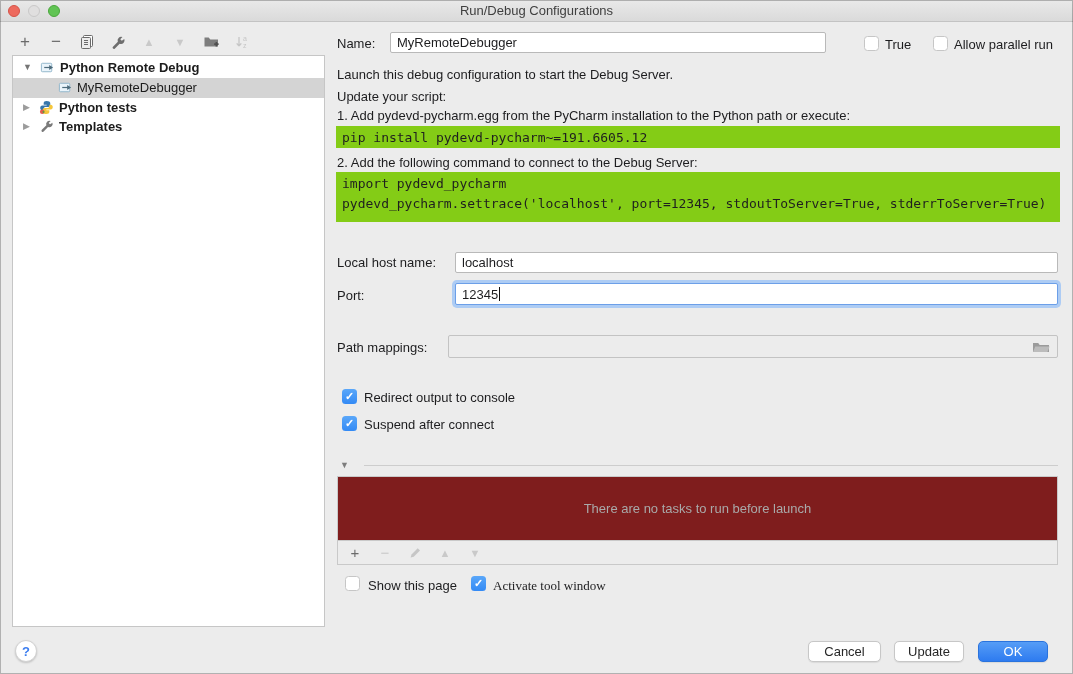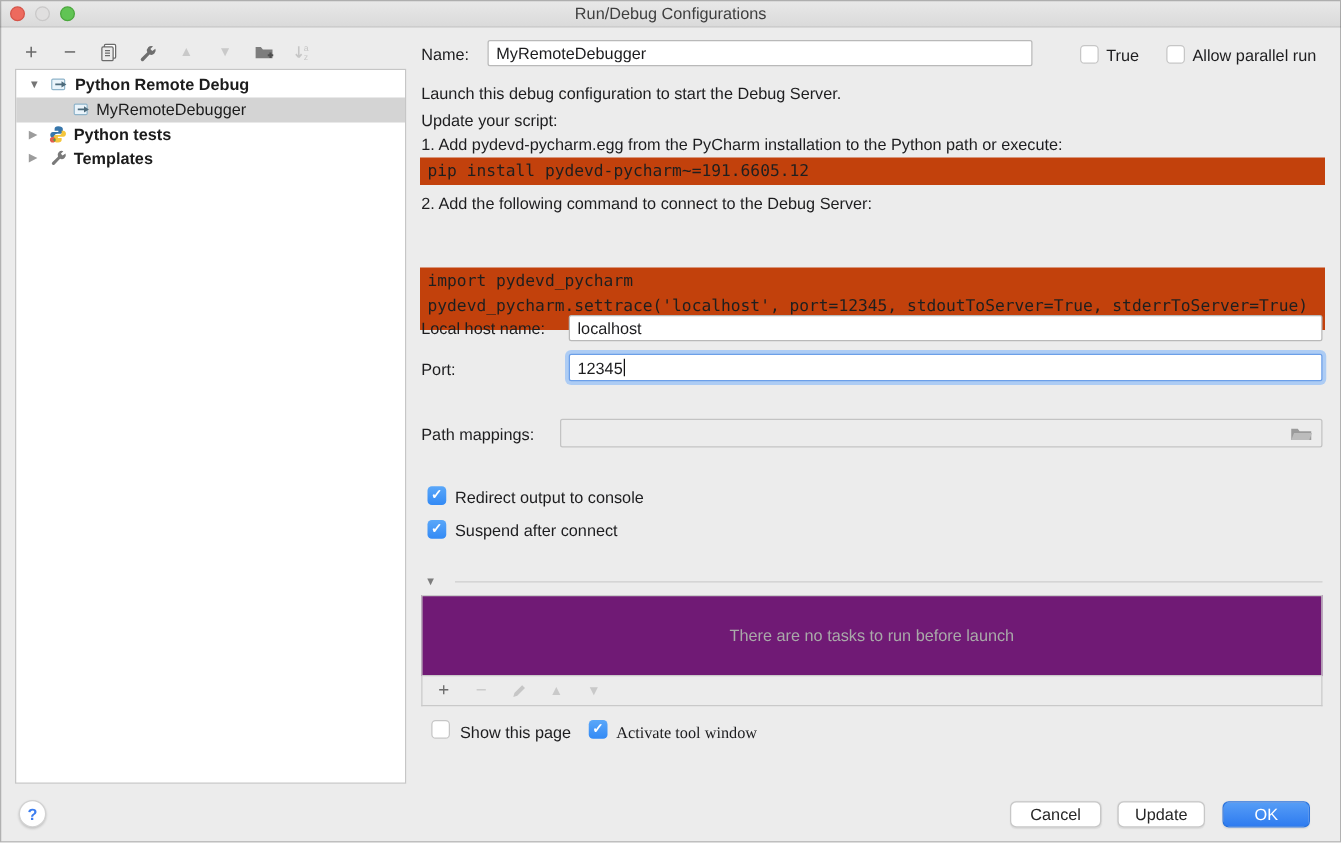--- a/index.html
+++ b/index.html
@@ -56,40 +56,40 @@
     position:absolute; background:#fff; border:1px solid #b9b9b9; border-radius:2px;
     font-size:13px; color:#1d1d1f; padding:0 6px;
     display:flex; align-items:center;
   }
   input.field { display:block; line-height:19px; font-family:"Liberation Sans", sans-serif; outline:none; }
   .field.focused { border:1px solid #6c9fe8; box-shadow:0 0 0 3px #adccf4; }
   .field.disabled { background:transparent; border:1px solid #c3c3c3; }
   .caret-bar { width:1px; height:14px; background:#111; margin-left:1px; }
 
   .code {
-    position:absolute; left:336px; width:724px; background:#c2410c;
+    position:absolute; left:336px; width:724px; background:#84cc16;
     font-family:"DejaVu Sans Mono", monospace; font-size:13px; color:#1f1f1f;
     padding:2px 6px; line-height:20px; white-space:pre;
   }
 
   
   .cb { position:absolute; width:15px; height:15px; border-radius:3.5px;
         display:flex; align-items:center; justify-content:center; }
   .cb.off { background:#fff; border:1px solid #c6c6c6; }
   .cb.on  { background:linear-gradient(#5aa7f9,#338af5); color:#fff;
             font-size:11px; font-weight:bold; line-height:15px; }
 
   
   .bl-header { position:absolute; left:340px; top:457px; width:718px; height:16px;
                display:flex; align-items:center; }
   .bl-header .tri { font-size:9px; color:#7d7d7d; margin-right:7px; }
   .bl-header .rule { flex:1; height:1px; background:#cdcdcd; margin-left:8px; }
 
   .tasks-panel { position:absolute; left:337px; top:476px; width:721px; height:65px;
-                 background:#701a75; border:1px solid #c9c9c9;
+                 background:#7f1d1d; border:1px solid #c9c9c9;
                  display:flex; align-items:center; justify-content:center; }
   .tasks-panel .empty { color:#a9a9a9; font-size:13px; }
   .tasks-toolbar { position:absolute; left:337px; top:541px; width:721px; height:24px;
                    background:#ececec; border:1px solid #c9c9c9; border-top:none;
                    display:flex; align-items:center; gap:12px; padding-left:8px; }
 
   
   .btn { position:absolute; top:641px; height:21px; border-radius:5px;
          display:flex; align-items:center; justify-content:center;
          font-size:13px; background:#fff; border:1px solid #c7c7c7; color:#262626;
@@ -194,21 +194,21 @@
 <span class="cb off" style="left:864px; top:36px;"></span>
 <span class="lbl" style="left:885px; top:37px;">True</span>
 <span class="cb off" style="left:933px; top:36px;"></span>
 <span class="lbl" style="left:954px; top:37px;">Allow parallel run</span>
 
 <span class="lbl" style="left:337px; top:67px;">Launch this debug configuration to start the Debug Server.</span>
 <span class="lbl" style="left:337px; top:89px;">Update your script:</span>
 <span class="lbl" style="left:337px; top:108px;">1. Add pydevd-pycharm.egg from the PyCharm installation to the Python path or execute:</span>
 <div class="code" style="top:126px; height:22px;">pip install pydevd-pycharm~=191.6605.12</div>
 <span class="lbl" style="left:337px; top:155px;">2. Add the following command to connect to the Debug Server:</span>
-<div class="code" style="top:172px; height:50px;margin-top:42px;"><span>import pydevd_pycharm</span>
+<div class="code" style="top:172px; height:50px;"><span>import pydevd_pycharm</span>
 <span>pydevd_pycharm.settrace('localhost', port=12345, stdoutToServer=True, stderrToServer=True)</span></div>
 
 <span class="lbl" style="left:337px; top:255px;">Local host name:</span>
 <input class="field" style="left: 455px; top: 252px; width: 603px; height: 21px;" value="localhost">
 
 <span class="lbl" style="left:337px; top:288px;">Port:</span>
 <div class="field focused" style="left:455px; top:283px; width:603px; height:22px;">
   <span>12345</span>
   <span class="caret-bar"></span>
 </div>

